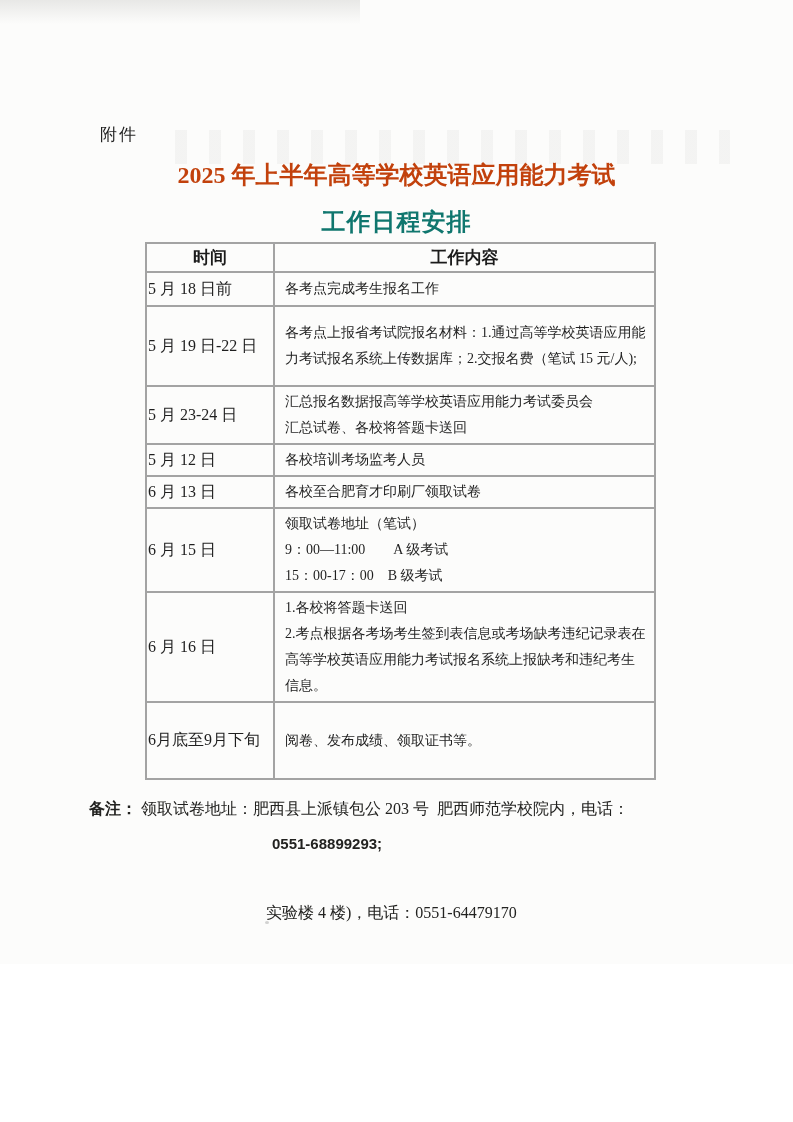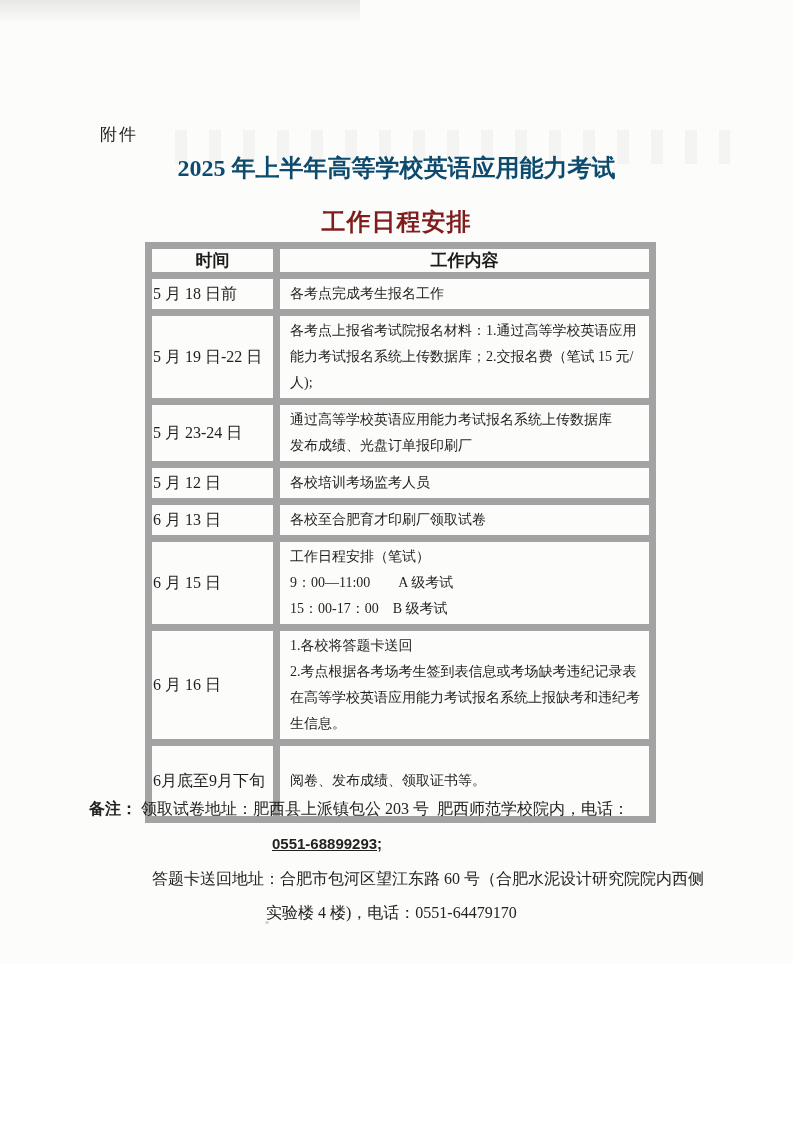--- a/index.html
+++ b/index.html
@@ -30,36 +30,36 @@
   .artifact-dot {
     position:absolute; left:265px; top:921px; width:4px; height:3px;
     background:rgba(130,130,128,0.35); border-radius:50%;
     pointer-events:none;
   }
   .attachment {
     position:absolute; left:100px; top:123px;
     font-size:17px; letter-spacing:2px;
   }
   .title1 {
-    position:absolute; left:0; top:152px; width:793px;
+    position:absolute; left:0; top:159px; width:793px;
     text-align:center; font-size:24px; font-weight:bold;
-    color:#0c4a6e;
+    color:#c2410c;
   }
   .title2 {
     position:absolute; left:0; top:206px; width:793px;
     text-align:center; font-size:24px; font-weight:bold; letter-spacing:1px;
-    color:#7f1d1d;
+    color:#0f766e;
   }
   table.schedule {
     position:absolute; left:145px; top:242px; width:511px;
     border-collapse:collapse; table-layout:fixed;
   }
   .schedule col.c1 { width:128px; }
   .schedule th, .schedule td {
-    border:7px solid #a3a3a3;
+    border:2px solid #a3a3a3;
     overflow:hidden;
   }
   .schedule th {
     font-size:17px; font-weight:bold; text-align:center;
     padding:0; color:#1b1b1b;
   }
   td.time {
     vertical-align:middle;
     font-size:16px; white-space:nowrap; padding:0 1px;
   }
@@ -75,21 +75,21 @@
   tr.rh4 { height:28px; }
   tr.rh5 { height:24px; }
   tr.rh6 { height:79px; }
   tr.rh7 { height:102px; }
   tr.rh8 { height:27px; }
   tr.rh9 { height:77px; }
   .notes-line {
     position:absolute; font-size:16px; white-space:pre; color:#222220;
   }
   .nl1 { left:89px;  top:799px; }
-  .nl2 { left:272px; top:835px; font-family:"Liberation Sans", sans-serif; font-size:15px; font-weight:600;text-decoration:underline; }
+  .nl2 { left:272px; top:835px; font-family:"Liberation Sans", sans-serif; font-size:15px; font-weight:600; }
   .nl3 { left:152px; top:869px; }
   .nl4 { left:266px; top:903px; }
   .nlabel { font-weight:bold; margin-right:4px;font-family:Liberation Mono, monospace; }
 </style>
 </head>
 <body>
 
 <div class="page">
 
   <div class="artifact-top"></div>
@@ -122,43 +122,43 @@
       <tr class="rh2">
         <td class="time">5 月 19 日-22 日</td>
         <td class="content">
           <div class="line">各考点上报省考试院报名材料：1.通过高等学校英语应用能力考试报名系统上传数据库；2.交报名费（笔试 15 元/人);</div>
         </td>
       </tr>
 
       <tr class="rh3">
         <td class="time">5 月 23-24 日</td>
         <td class="content">
-          <div class="line">通过高等学校英语应用能力考试报名系统上传数据库</div>
-          <div class="line">发布成绩、光盘订单报印刷厂</div>
+          <div class="line">汇总报名数据报高等学校英语应用能力考试委员会</div>
+          <div class="line">汇总试卷、各校将答题卡送回</div>
         </td>
       </tr>
 
       <tr class="rh4">
         <td class="time">5 月 12 日</td>
         <td class="content">
           <div class="line">各校培训考场监考人员</div>
         </td>
       </tr>
 
       <tr class="rh5">
         <td class="time">6 月 13 日</td>
         <td class="content">
           <div class="line">各校至合肥育才印刷厂领取试卷</div>
         </td>
       </tr>
 
       <tr class="rh6">
         <td class="time">6 月 15 日</td>
         <td class="content">
-          <div class="line">工作日程安排（笔试）</div>
+          <div class="line">领取试卷地址（笔试）</div>
           <div class="line">9：00—11:00　　A 级考试</div>
           <div class="line">15：00-17：00　B 级考试</div>
         </td>
       </tr>
 
       <tr class="rh7">
         <td class="time">6 月 16 日</td>
         <td class="content">
           <div class="line">1.各校将答题卡送回</div>
           <div class="line">2.考点根据各考场考生签到表信息或考场缺考违纪记录表在高等学校英语应用能力考试报名系统上报缺考和违纪考生信息。</div>
@@ -170,16 +170,15 @@
         <td class="time">6月底至9月下旬</td>
         <td class="content">
           <div class="line">阅卷、发布成绩、领取证书等。</div>
         </td>
       </tr>
     </tbody>
   </table>
 
   <div class="notes-line nl1"><span class="nlabel">备注：</span><span>领取试卷地址：肥西县上派镇包公 203 号  肥西师范学校院内，电话：</span></div>
   <div class="notes-line nl2">0551-68899293;</div>
-  <div class="notes-line nl3">答题卡送回地址：合肥市包河区望江东路 60 号（合肥水泥设计研究院院内西侧</div>
   <div class="notes-line nl4">实验楼 4 楼)，电话：0551-64479170</div>
 
 </div>
 
 </body></html>

